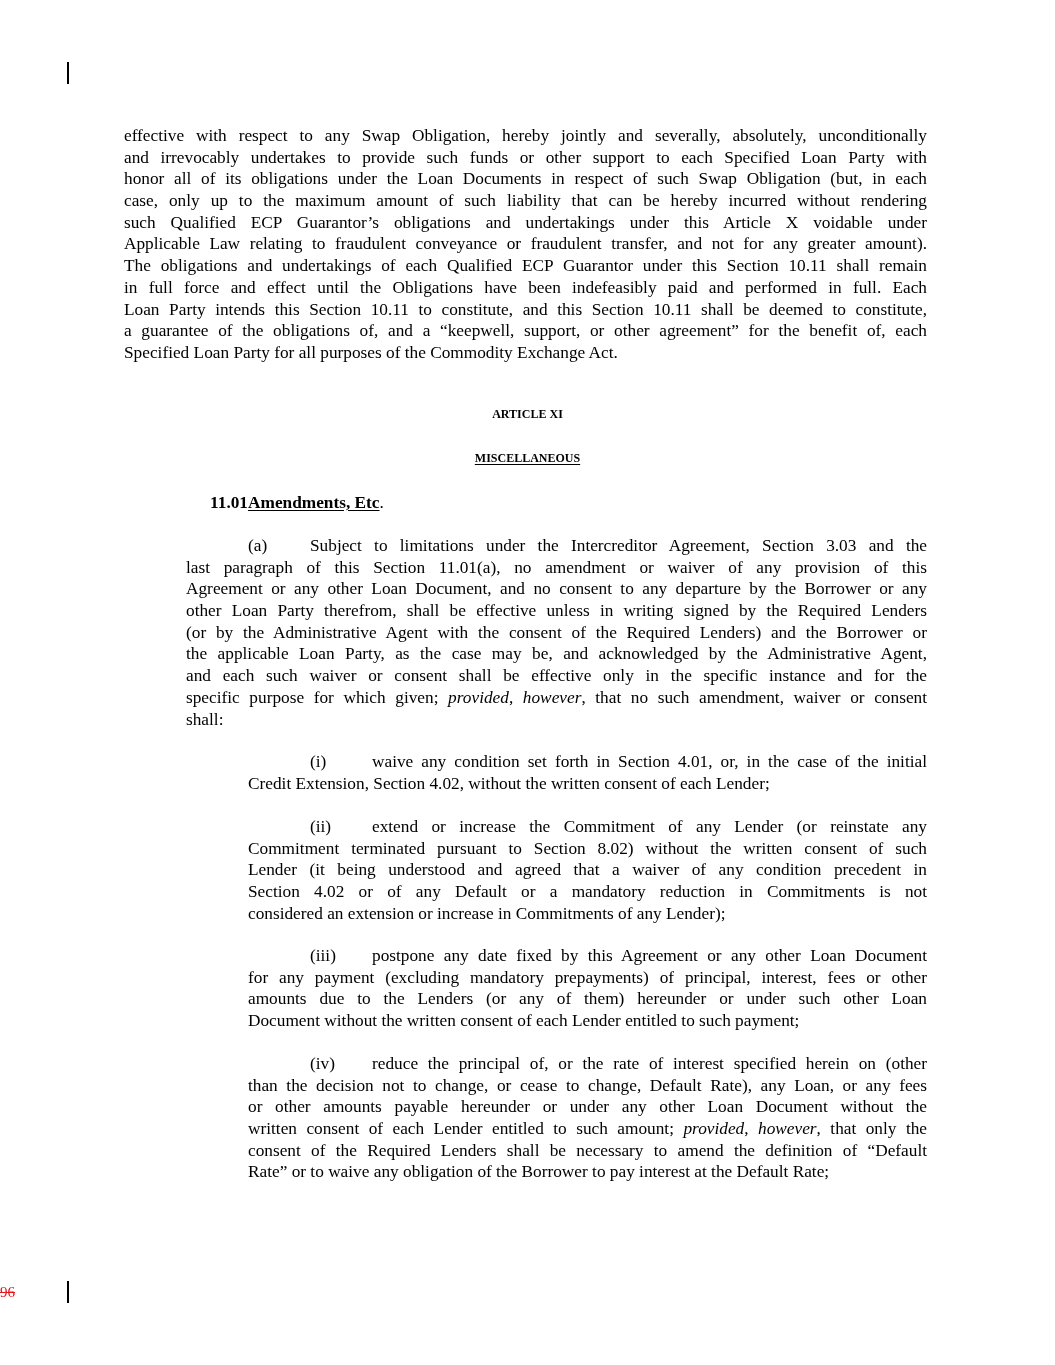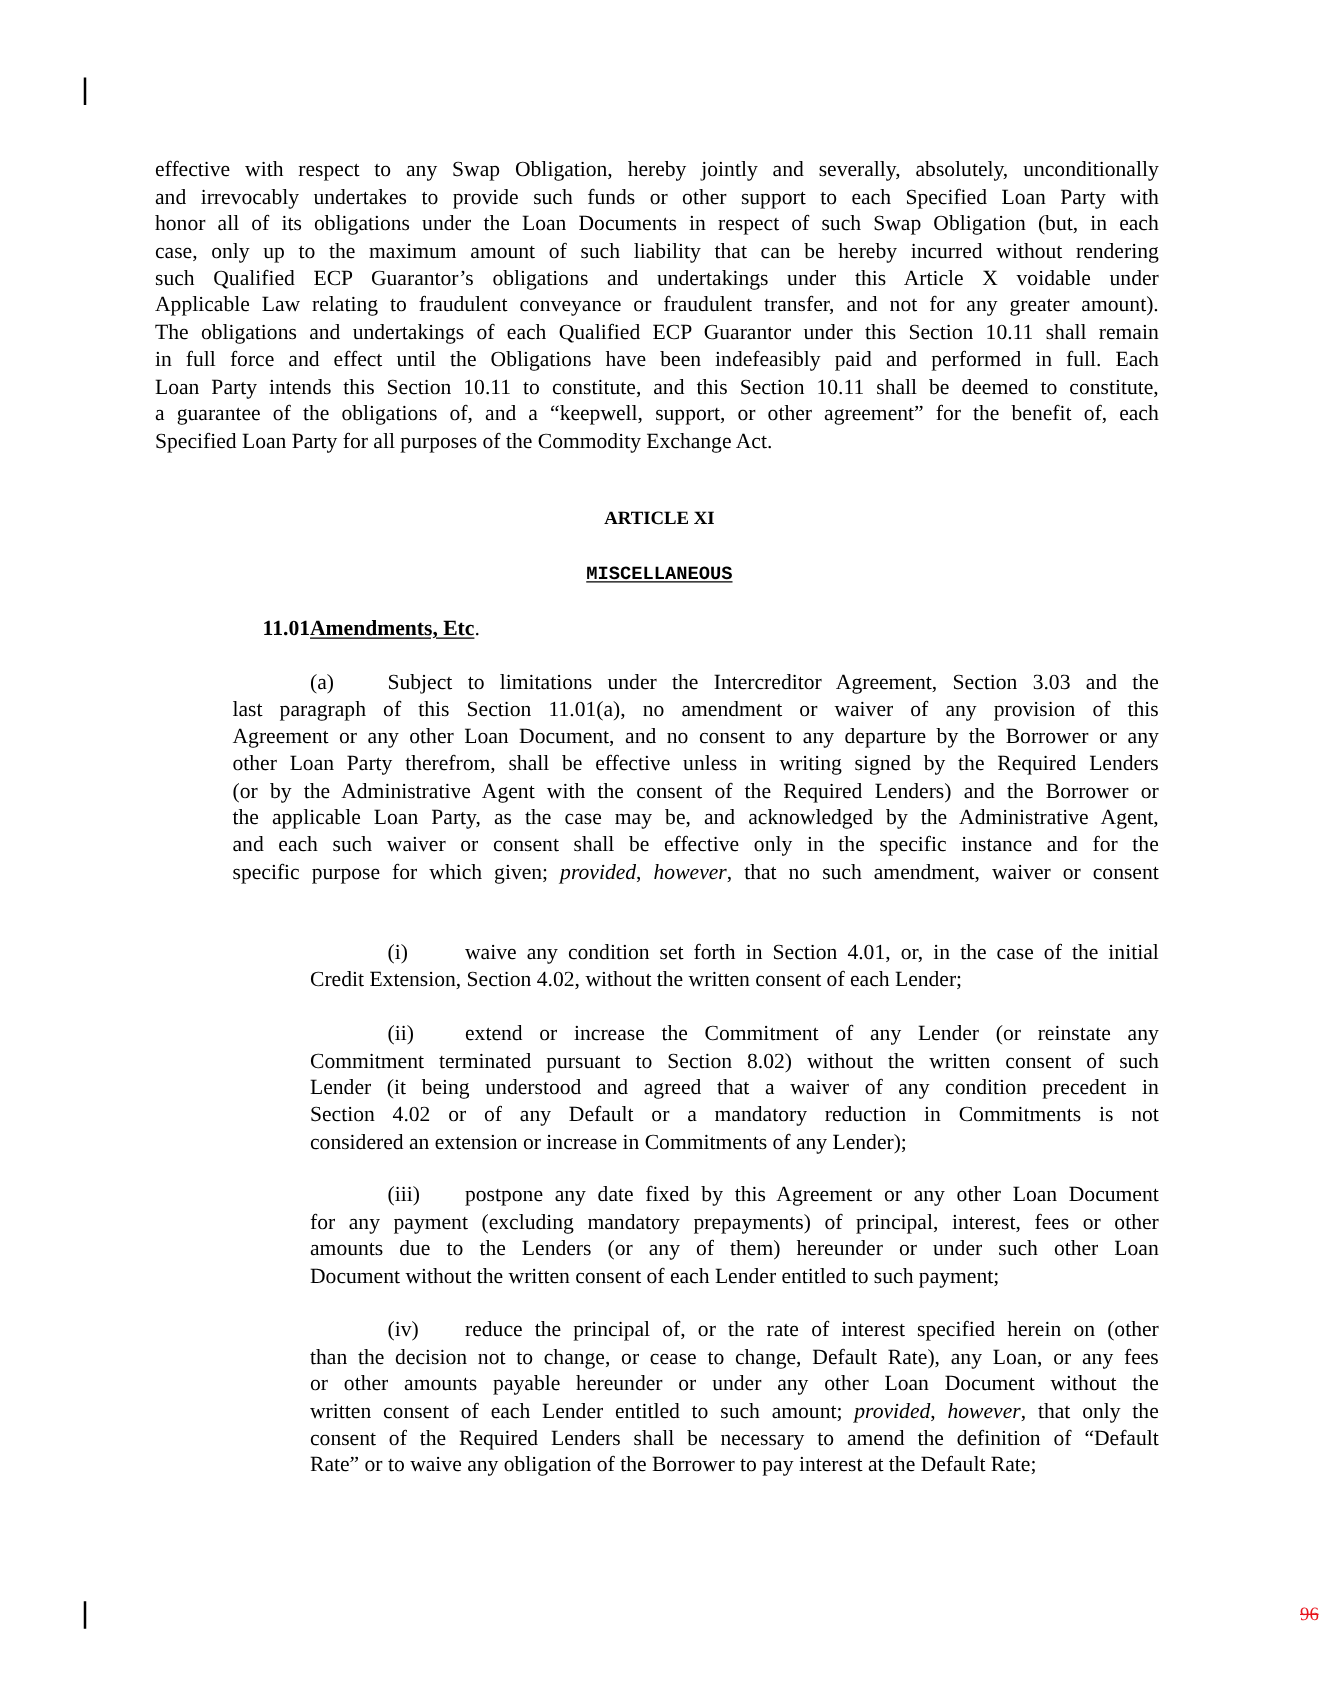--- a/index.html
+++ b/index.html
@@ -12,41 +12,41 @@
   .bar.top { top: 62px; height: 22px; }
   .bar.bottom { top: 1281px; height: 22px; }
 
   .block { position: absolute; font-size: 17.3px; line-height: 21.7px; }
   .ln { display: block; white-space: nowrap; text-align: justify; text-align-last: justify; height: 21.7px; }
   .ln.last { text-align-last: left; }
   .u { text-underline-offset: 2px; text-decoration-thickness: 1px; }
   .i { font-style: italic; }
 
   #p1 { left: 124px; top: 125px; width: 803px; }
-  .heading { position: absolute; left: 0; width: 1055px; text-align: center; font-weight: bold; font-size: 15px; }
+  .heading { position: absolute; left: 0; width: 1055px; text-align: center; font-weight: bold; font-size: 12px; }
   #h-article { top: 407px; }
   #h-misc { top: 451px; }
-  #h-misc span { text-decoration: underline; text-underline-offset: 2px; font-family: Liberation Mono, monospace; }
+  #h-misc span { text-decoration: underline; text-underline-offset: 2px; }
 
   #sec-1101 { position: absolute; left: 186px; top: 493px; font-size: 17.3px; font-weight: bold; }
   #sec-1101 .num { display: inline-block; width: 62px; text-align: right; }
   #sec-1101 .ttl { text-decoration: underline; text-underline-offset: 2px; }
   #sec-1101 .dot { font-weight: normal; }
 
   #pa { left: 186px; top: 535px; width: 741px; }
   #pi { left: 248px; top: 751px; width: 679px; }
   #pii { left: 248px; top: 816px; width: 679px; }
   #piii { left: 248px; top: 945px; width: 679px; }
   #piv { left: 248px; top: 1053px; width: 679px; }
 
   .lbl { display: inline-block; width: 62px; text-align-last: left; }
   .first { padding-left: 62px; }
 
   #page-num {
-    position: absolute; top: 1284px; left: 0; width: 1055px; text-align: right;
+    position: absolute; top: 1284px; left: 0; width: 1055px; text-align: left;
     font-size: 15px; color: #e8141c; text-decoration: line-through;
   }
 </style>
 </head>
 <body>
 
 <div class="bar top"></div>
 <div class="bar bottom"></div>
 
 <div class="block" id="p1">
@@ -72,20 +72,21 @@
 
 <div class="block" id="pa">
   <span class="ln first"><span class="lbl">(a)</span><span>Subject to limitations under the Intercreditor Agreement, </span><span class="u">Section 3.03</span><span> and the</span></span>
   <span class="ln"><span>last paragraph of this </span><span class="u">Section 11.01(a)</span><span>, no amendment or waiver of any provision of this</span></span>
   <span class="ln">Agreement or any other Loan Document, and no consent to any departure by the Borrower or any</span>
   <span class="ln">other Loan Party therefrom, shall be effective unless in writing signed by the Required Lenders</span>
   <span class="ln">(or by the Administrative Agent with the consent of the Required Lenders) and the Borrower or</span>
   <span class="ln">the applicable Loan Party, as the case may be, and acknowledged by the Administrative Agent,</span>
   <span class="ln">and each such waiver or consent shall be effective only in the specific instance and for the</span>
   <span class="ln"><span>specific purpose for which given; </span><span class="i">provided</span><span>, </span><span class="i">however</span><span>, that no such amendment, waiver or consent</span></span>
+  <span class="ln last">shall:</span>
 </div>
 
 <div class="block" id="pi">
   <span class="ln first"><span class="lbl">(i)</span><span>waive any condition set forth in </span><span class="u">Section 4.01</span><span>, or, in the case of the initial</span></span>
   <span class="ln last"><span>Credit Extension, </span><span class="u">Section 4.02</span><span>, without the written consent of each Lender;</span></span>
 </div>
 
 <div class="block" id="pii">
   <span class="ln first"><span class="lbl">(ii)</span><span>extend or increase the Commitment of any Lender (or reinstate any</span></span>
   <span class="ln"><span>Commitment terminated pursuant to </span><span class="u">Section 8.02</span><span>) without the written consent of such</span></span>

